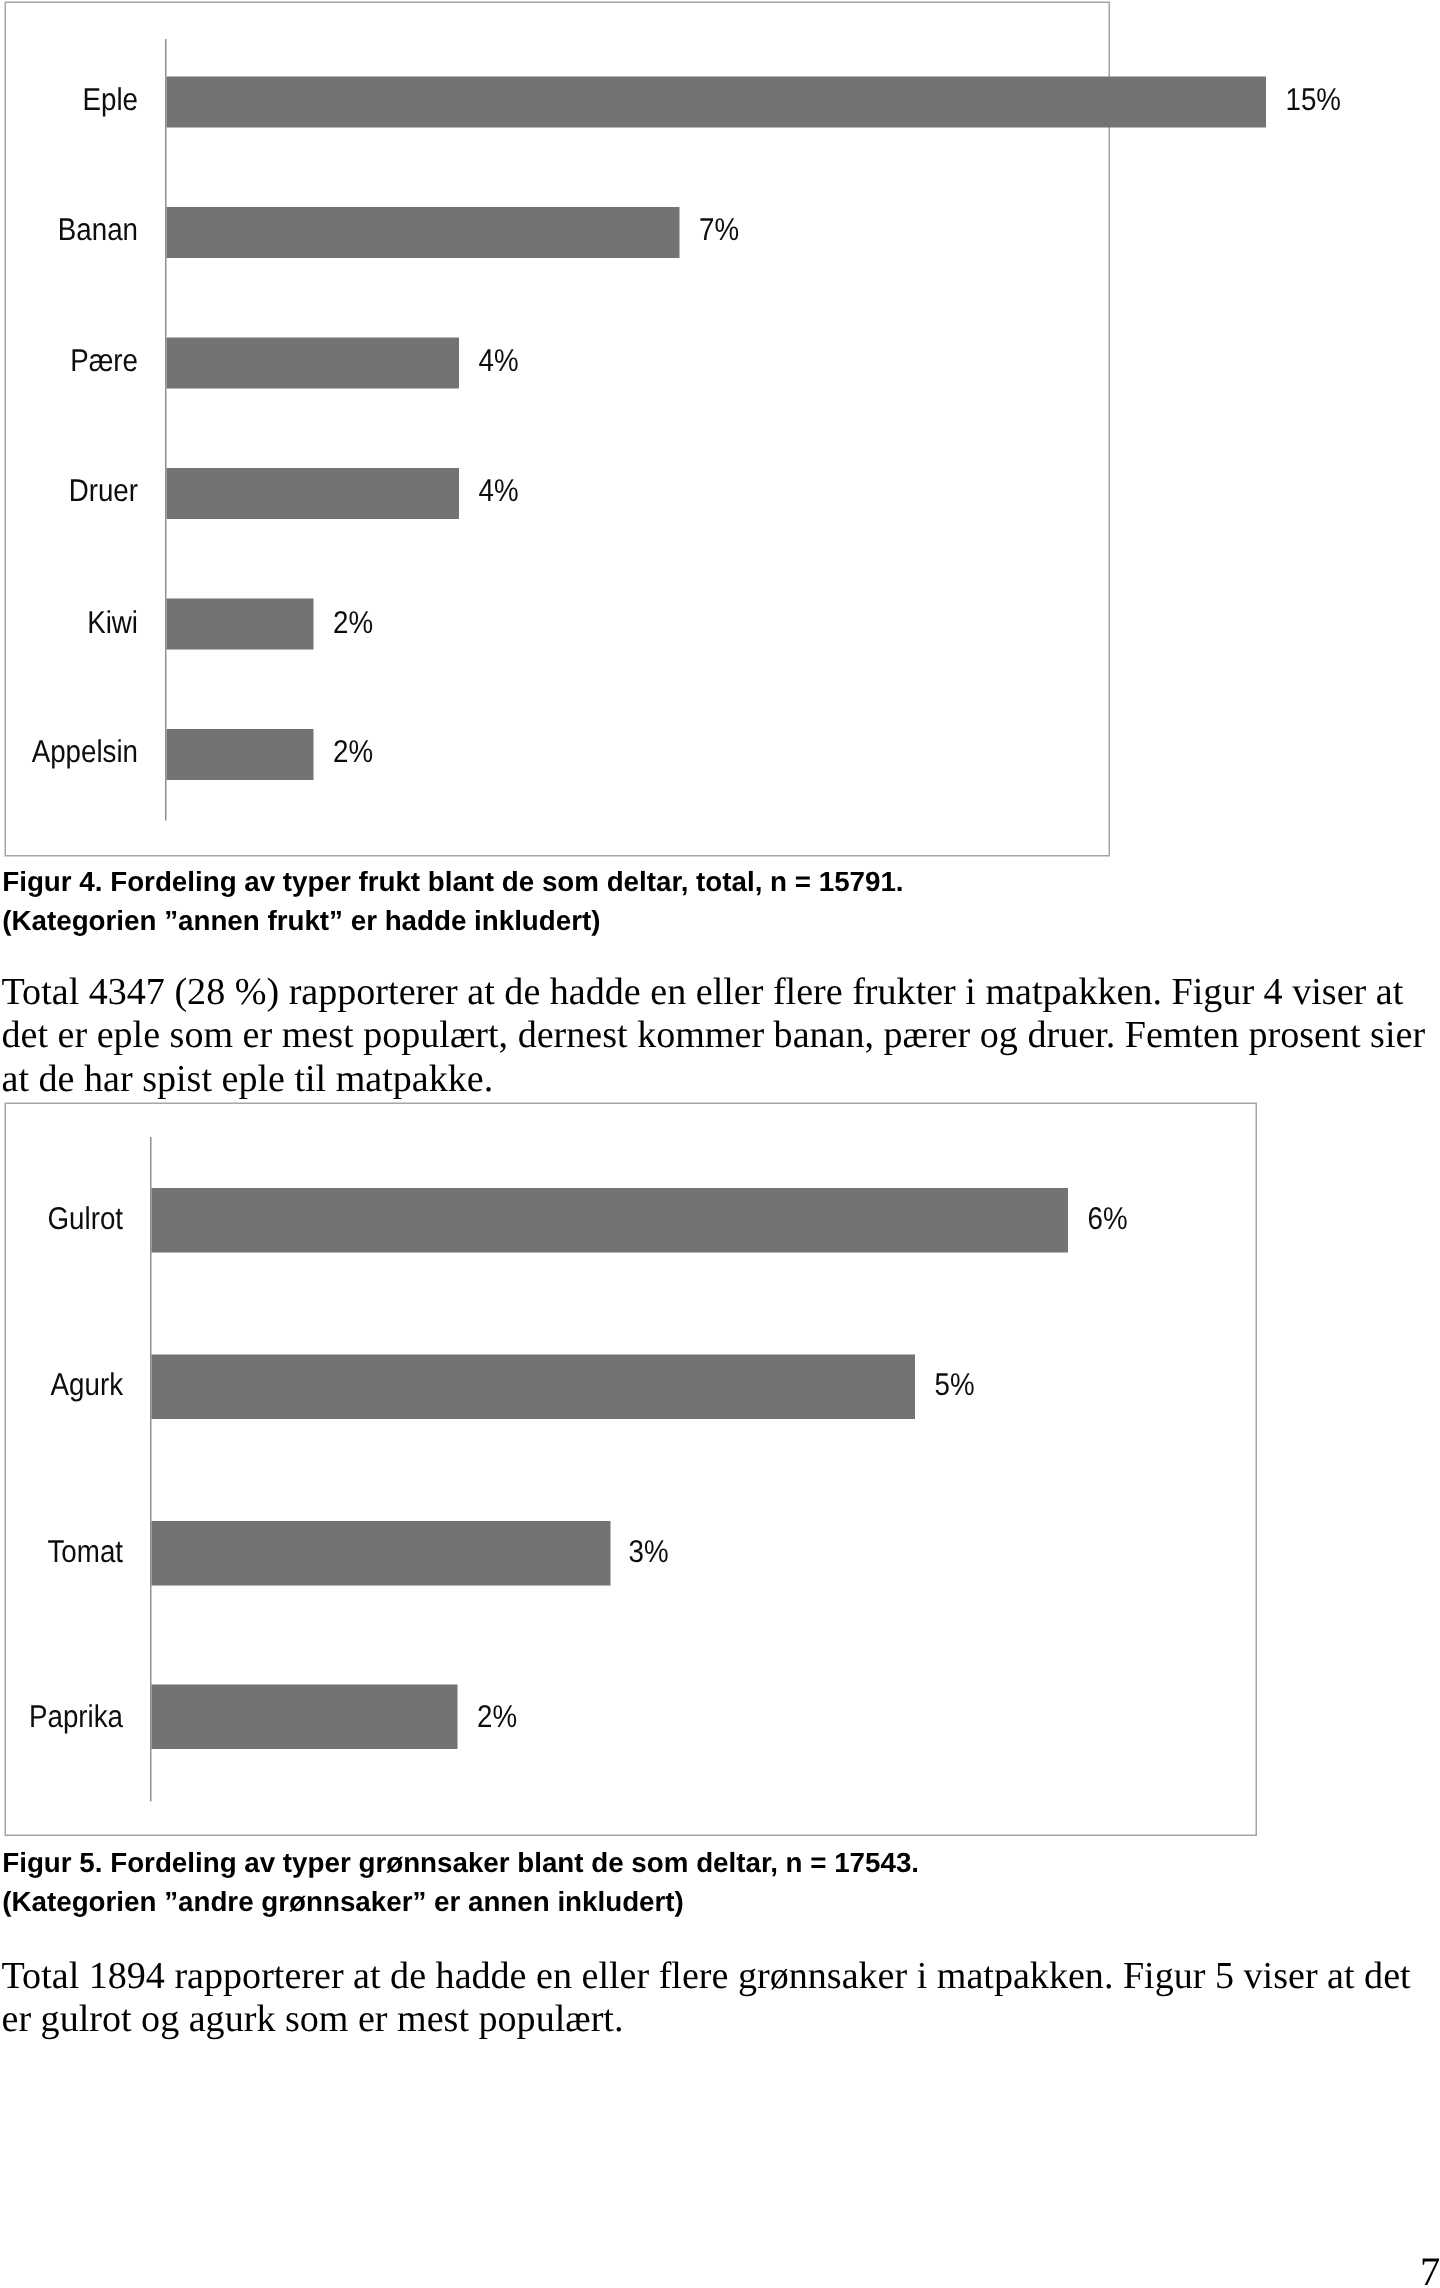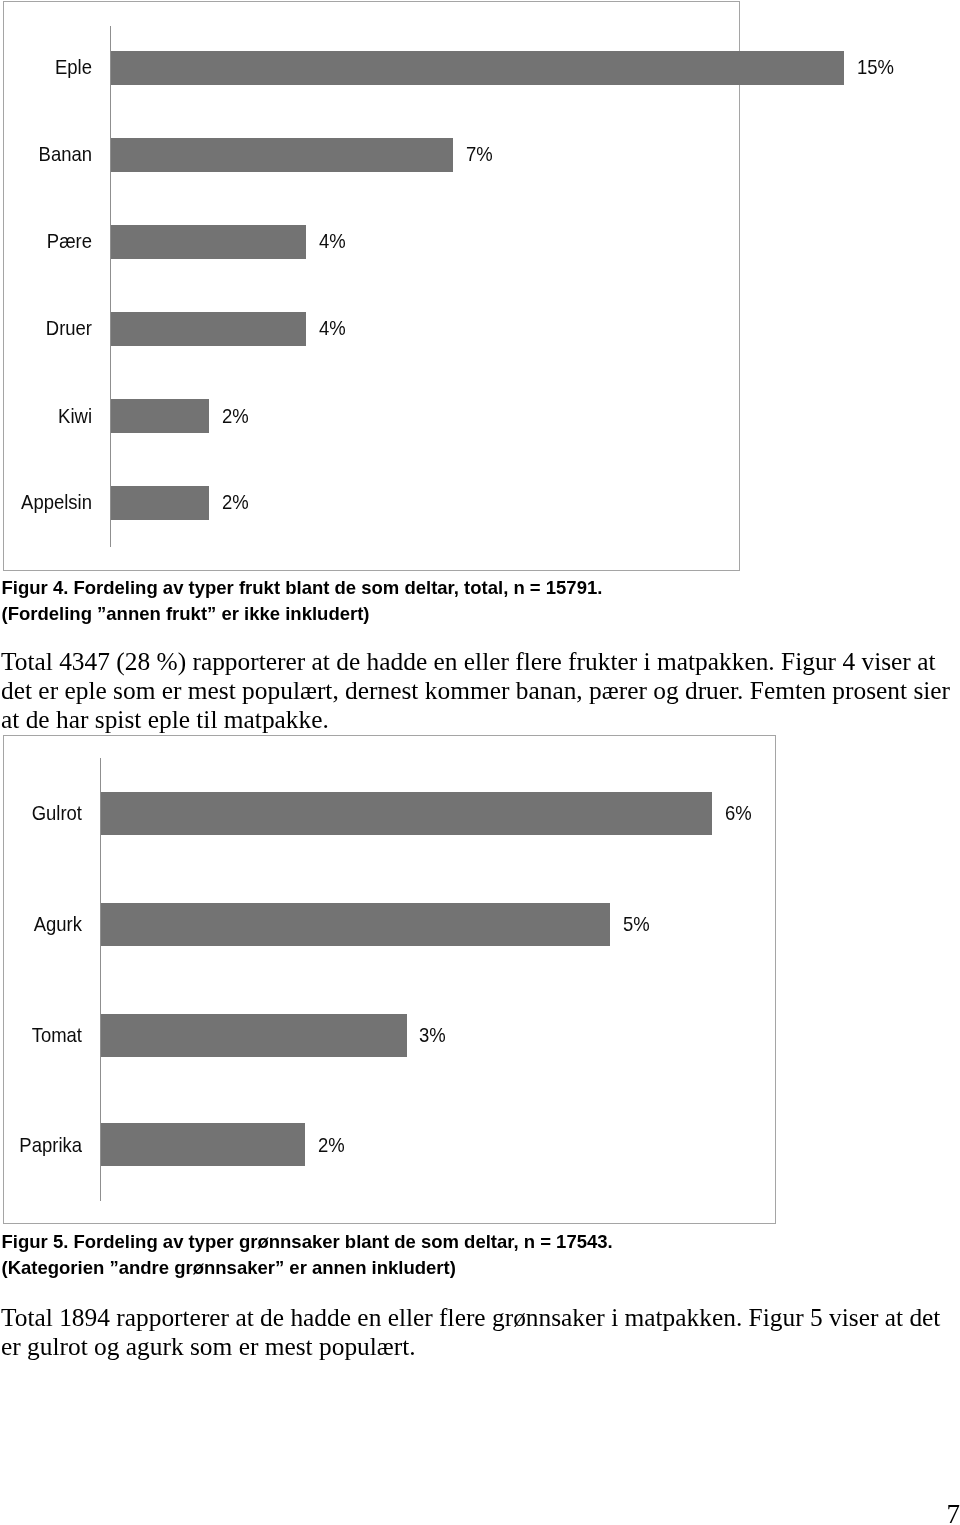--- a/index.html
+++ b/index.html
@@ -2,21 +2,21 @@
 <html><head>
 <meta charset="utf-8">
 <style>
   html,body{margin:0;padding:0;}
   body{width:960px;height:1525px;background:#ffffff;position:relative;overflow:hidden;
        font-family:"Liberation Serif",serif;-webkit-font-smoothing:antialiased;}
 
   
   .chart-frame{position:absolute;border:1px solid #a5a5a5;background:#ffffff;box-sizing:border-box;}
   #chart-fruit{left:3px;top:1px;width:737px;height:570px;}
-  #chart-veg{left:3px;top:735px;width:773px;height:489px;}
+  #chart-veg{left:3px;top:735px;width:835px;height:489px;}
 
   .axis-line{position:absolute;background:#8f8f8f;width:1px;}
 
   .bar{position:absolute;background:#737373;}
 
   .cat-label{position:absolute;text-align:right;font-family:"Liberation Sans",sans-serif;
              font-size:21px;line-height:1;color:#0d0d0d;white-space:nowrap;
              transform:scaleX(0.88) translateZ(0);transform-origin:100% 50%;}
   .val-label{position:absolute;text-align:left;font-family:"Liberation Sans",sans-serif;
              font-size:21px;line-height:1;color:#0d0d0d;white-space:nowrap;
@@ -56,21 +56,21 @@
   <div class="bar" style="left: 107px; top: 397.4px; width: 97.74px; height: 34px; background: rgb(115, 115, 115);"></div>
   <div class="cat-label" style="left:0px;width:88px;top:402.60px;">Kiwi</div>
   <div class="val-label" style="left:217.54px;top:402.60px;">2%</div>
 
   <div class="bar" style="left: 107px; top: 484.2px; width: 97.74px; height: 34px; background: rgb(115, 115, 115);"></div>
   <div class="cat-label" style="left:0px;width:88px;top:489.40px;">Appelsin</div>
   <div class="val-label" style="left:217.54px;top:489.40px;">2%</div>
 </div>
 
 <div class="caption" style="left:1.5px;top:575px;">Figur 4. Fordeling av typer frukt blant de som deltar, total, n = 15791.</div>
-<div class="caption" style="left:1.5px;top:601px;">(Fordeling ”annen frukt” er ikke inkludert)</div>
+<div class="caption" style="left:1.5px;top:601px;">(Kategorien ”annen frukt” er hadde inkludert)</div>
 <div class="para" style="left:1px;top:647px;width:953px;">Total 4347 (28 %) rapporterer at de hadde en eller flere frukter i matpakken. Figur 4 viser at det er eple som er mest populært, dernest kommer banan, pærer og druer. Femten prosent sier at de har spist eple til matpakke.</div>
 
 <div class="chart-frame" id="chart-veg" style="border-color: rgb(165, 165, 165);">
   <div class="axis-line" style="left: 96px; top: 21.5px; height: 443px; background: rgb(143, 143, 143);"></div>
 
   <div class="bar" style="left: 97px; top: 55.9px; width: 611.1px; height: 42.9px; background: rgb(115, 115, 115);"></div>
   <div class="cat-label" style="left:0px;width:78px;top:65.55px;">Gulrot</div>
   <div class="val-label" style="left:720.90px;top:65.55px;">6%</div>
 
   <div class="bar" style="left: 97px; top: 167px; width: 509.25px; height: 42.9px; background: rgb(115, 115, 115);"></div>

